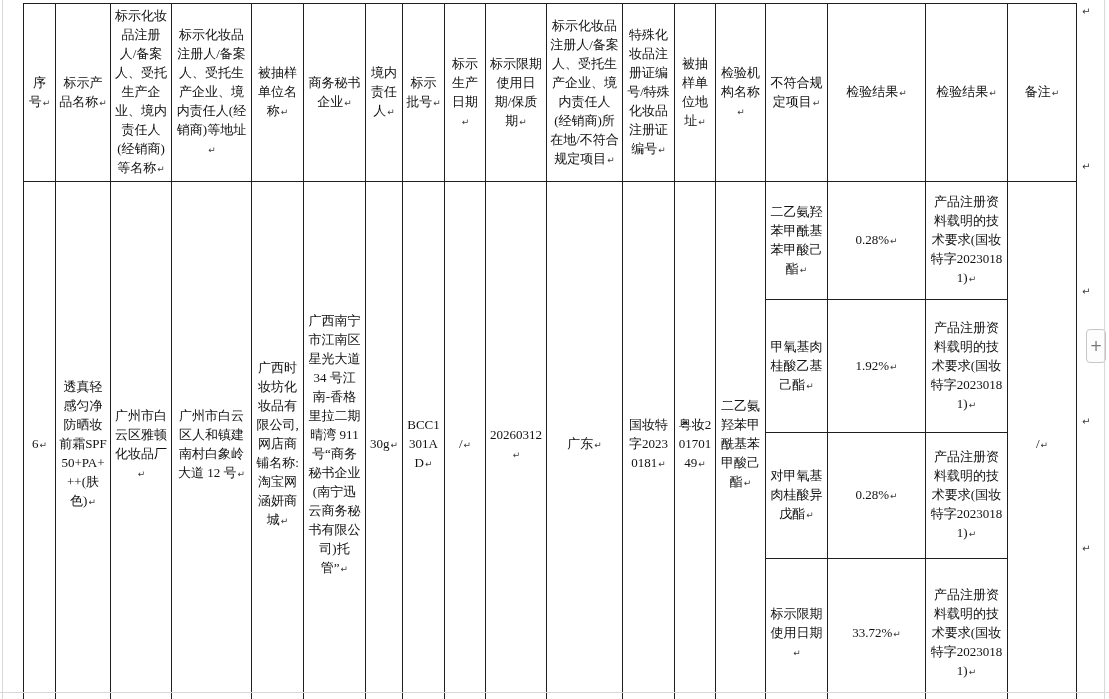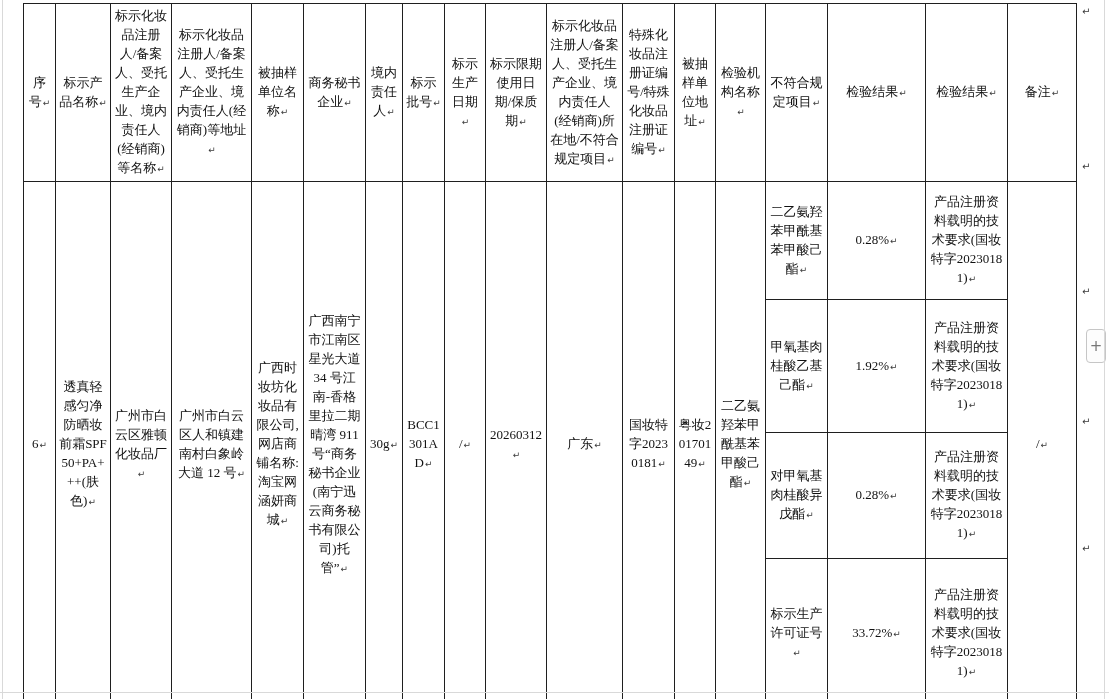--- a/index.html
+++ b/index.html
@@ -142,21 +142,21 @@
         <td><span>甲氧基肉桂酸乙基己酯</span><span class="pm">↵</span></td>
         <td><span>1.92%</span><span class="pm">↵</span></td>
         <td><span>产品注册资料载明的技术要求(国妆特字20230181)</span><span class="pm">↵</span></td>
       </tr>
       <tr style="height:126px">
         <td><span>对甲氧基肉桂酸异戊酯</span><span class="pm">↵</span></td>
         <td><span>0.28%</span><span class="pm">↵</span></td>
         <td><span>产品注册资料载明的技术要求(国妆特字20230181)</span><span class="pm">↵</span></td>
       </tr>
       <tr style="height:149px">
-        <td><span>标示生产许可证号</span><span class="pm">↵</span></td>
+        <td><span>标示限期使用日期</span><span class="pm">↵</span></td>
         <td><span>33.72%</span><span class="pm">↵</span></td>
         <td><span>产品注册资料载明的技术要求(国妆特字20230181)</span><span class="pm">↵</span></td>
       </tr>
     </tbody>
   </table>
 
   <span class="rowmark" style="top:6px">↵</span>
   <span class="rowmark" style="top:161px">↵</span>
   <span class="rowmark" style="top:286px">↵</span>
   <span class="rowmark" style="top:416px">↵</span>

